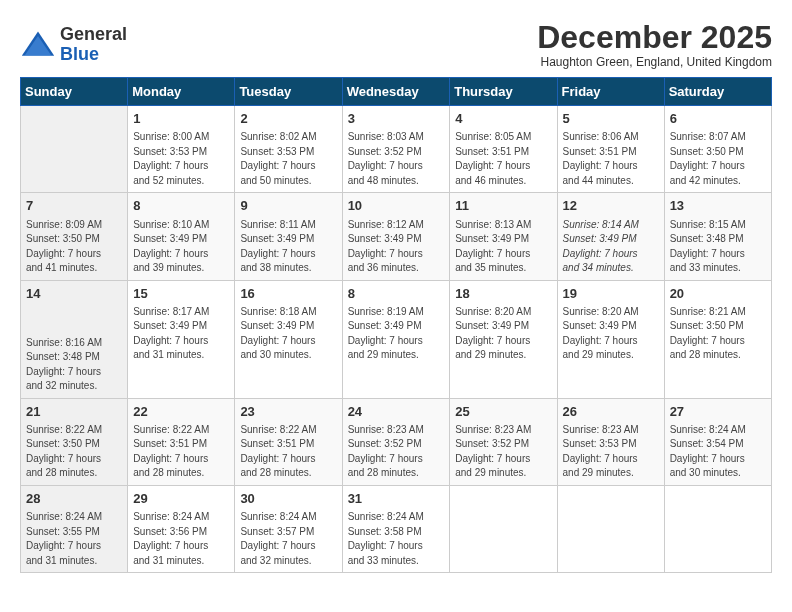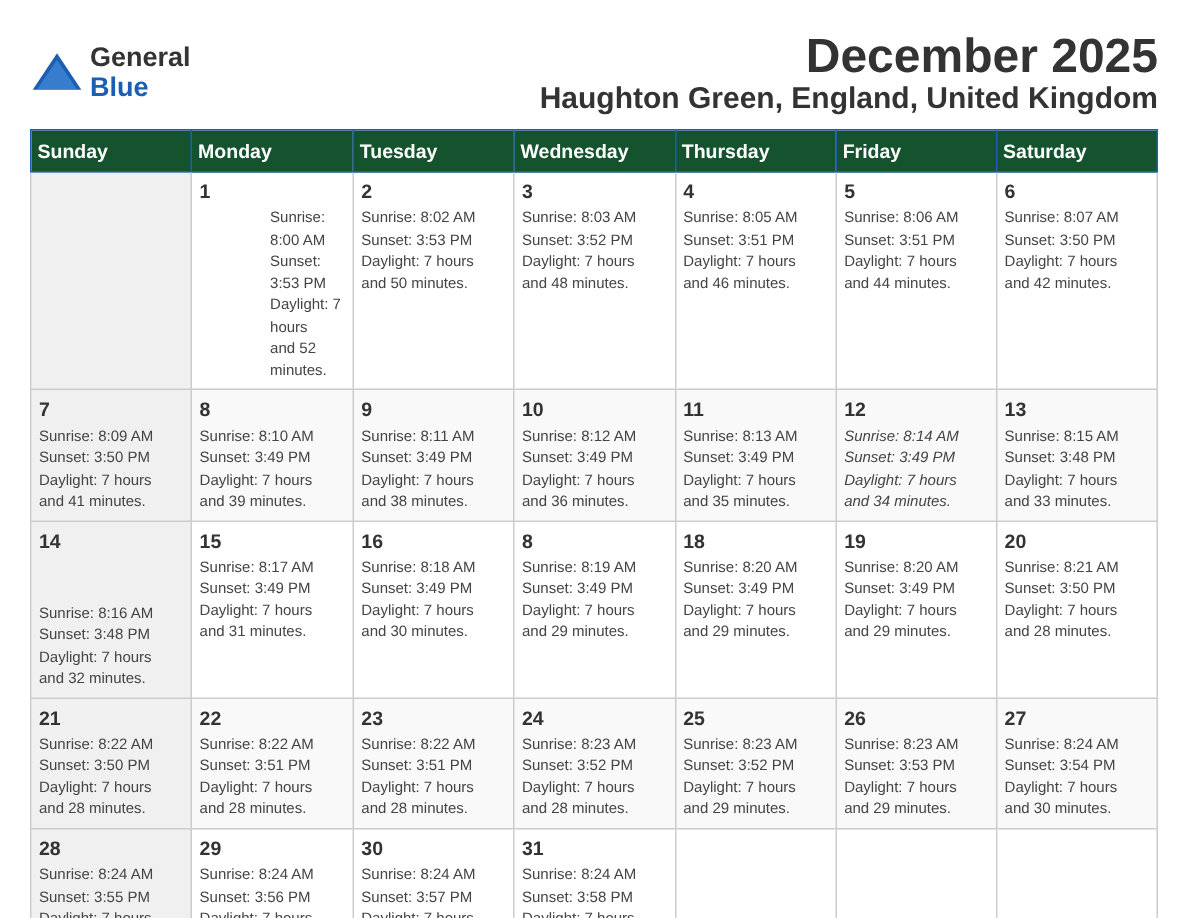--- a/index.html
+++ b/index.html
@@ -35,31 +35,30 @@
     .title-block {
       text-align: right;
     }
     .month-title {
       font-size: 32px;
       font-weight: bold;
       color: #333;
       line-height: 1.1;
     }
     .location-title {
-      font-size: 20px;
+      font-size: 12px;
       color: #333;
-      font-weight: bold;
     }
     table {
       width: 100%;
       border-collapse: collapse;
       margin-top: 8px;
     }
     thead th {
-      background: #14532d;
+      background: #0c4a6e;
       color: #fff;
       font-size: 13px;
       font-weight: bold;
       padding: 6px 4px;
       text-align: left;
       border: 1px solid #1a5fb4;
     }
     tbody td {
       border: 1px solid #ccc;
       vertical-align: top;
@@ -117,21 +116,21 @@
         <th>Thursday</th>
         <th>Friday</th>
         <th>Saturday</th>
       </tr>
   </thead>
   <tbody id="calendar-body">
   <tr>
         <td></td>
         <td>
           <div class="day-number">1</div>
-          <div class="day-info" style="white-space: pre-line; margin-left: 47px;">Sunrise: 8:00 AM
+          <div class="day-info" style="white-space: pre-line;">Sunrise: 8:00 AM
 Sunset: 3:53 PM
 Daylight: 7 hours
 and 52 minutes.</div>
         </td>
         <td>
           <div class="day-number">2</div>
           <div class="day-info" style="white-space: pre-line;">Sunrise: 8:02 AM
 Sunset: 3:53 PM
 Daylight: 7 hours
 and 50 minutes.</div>

